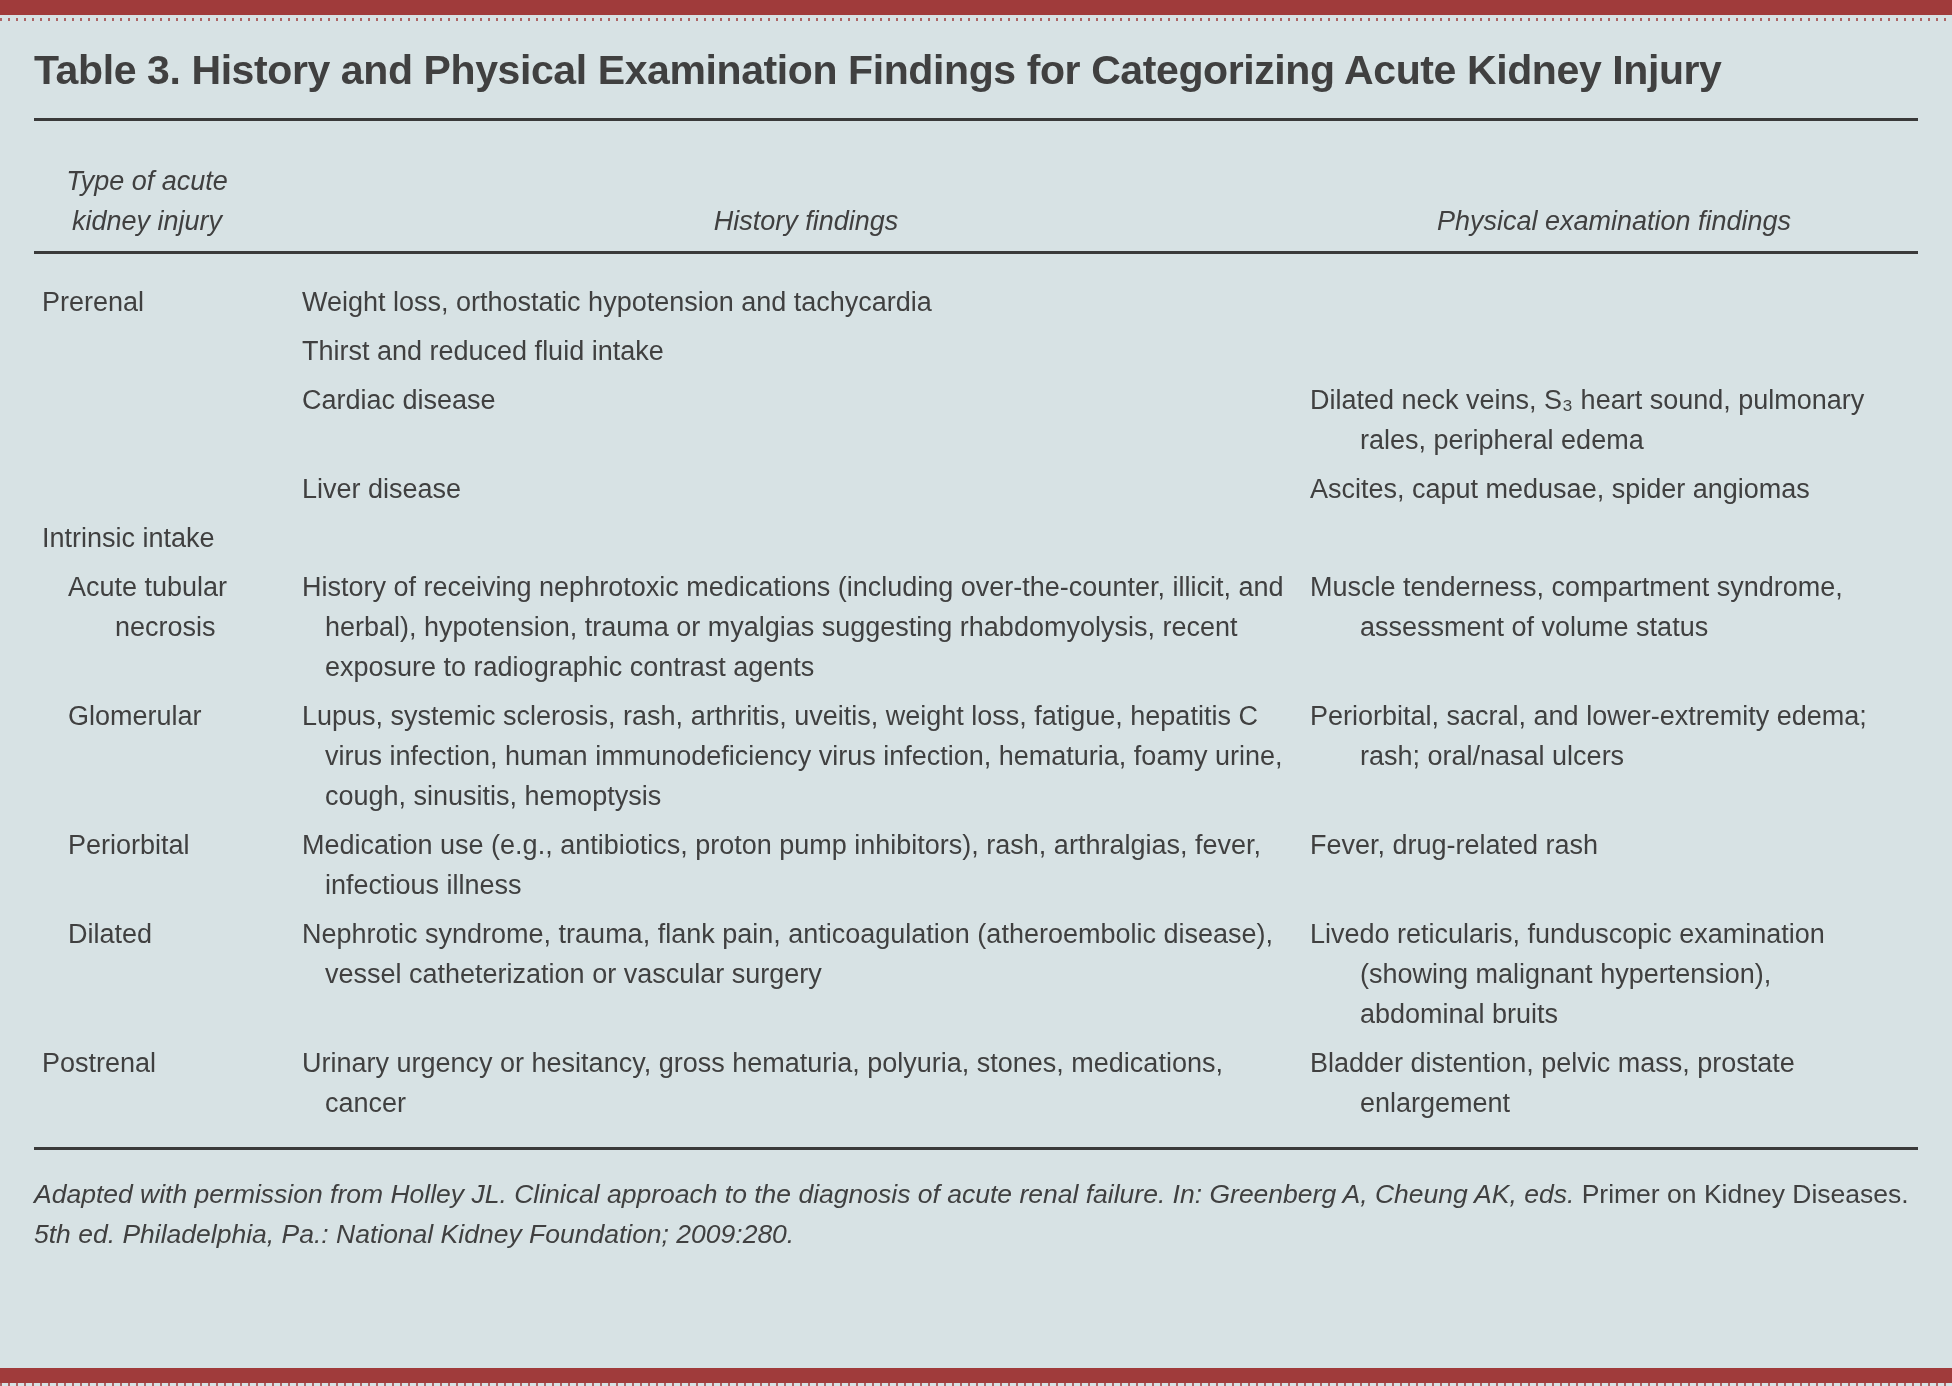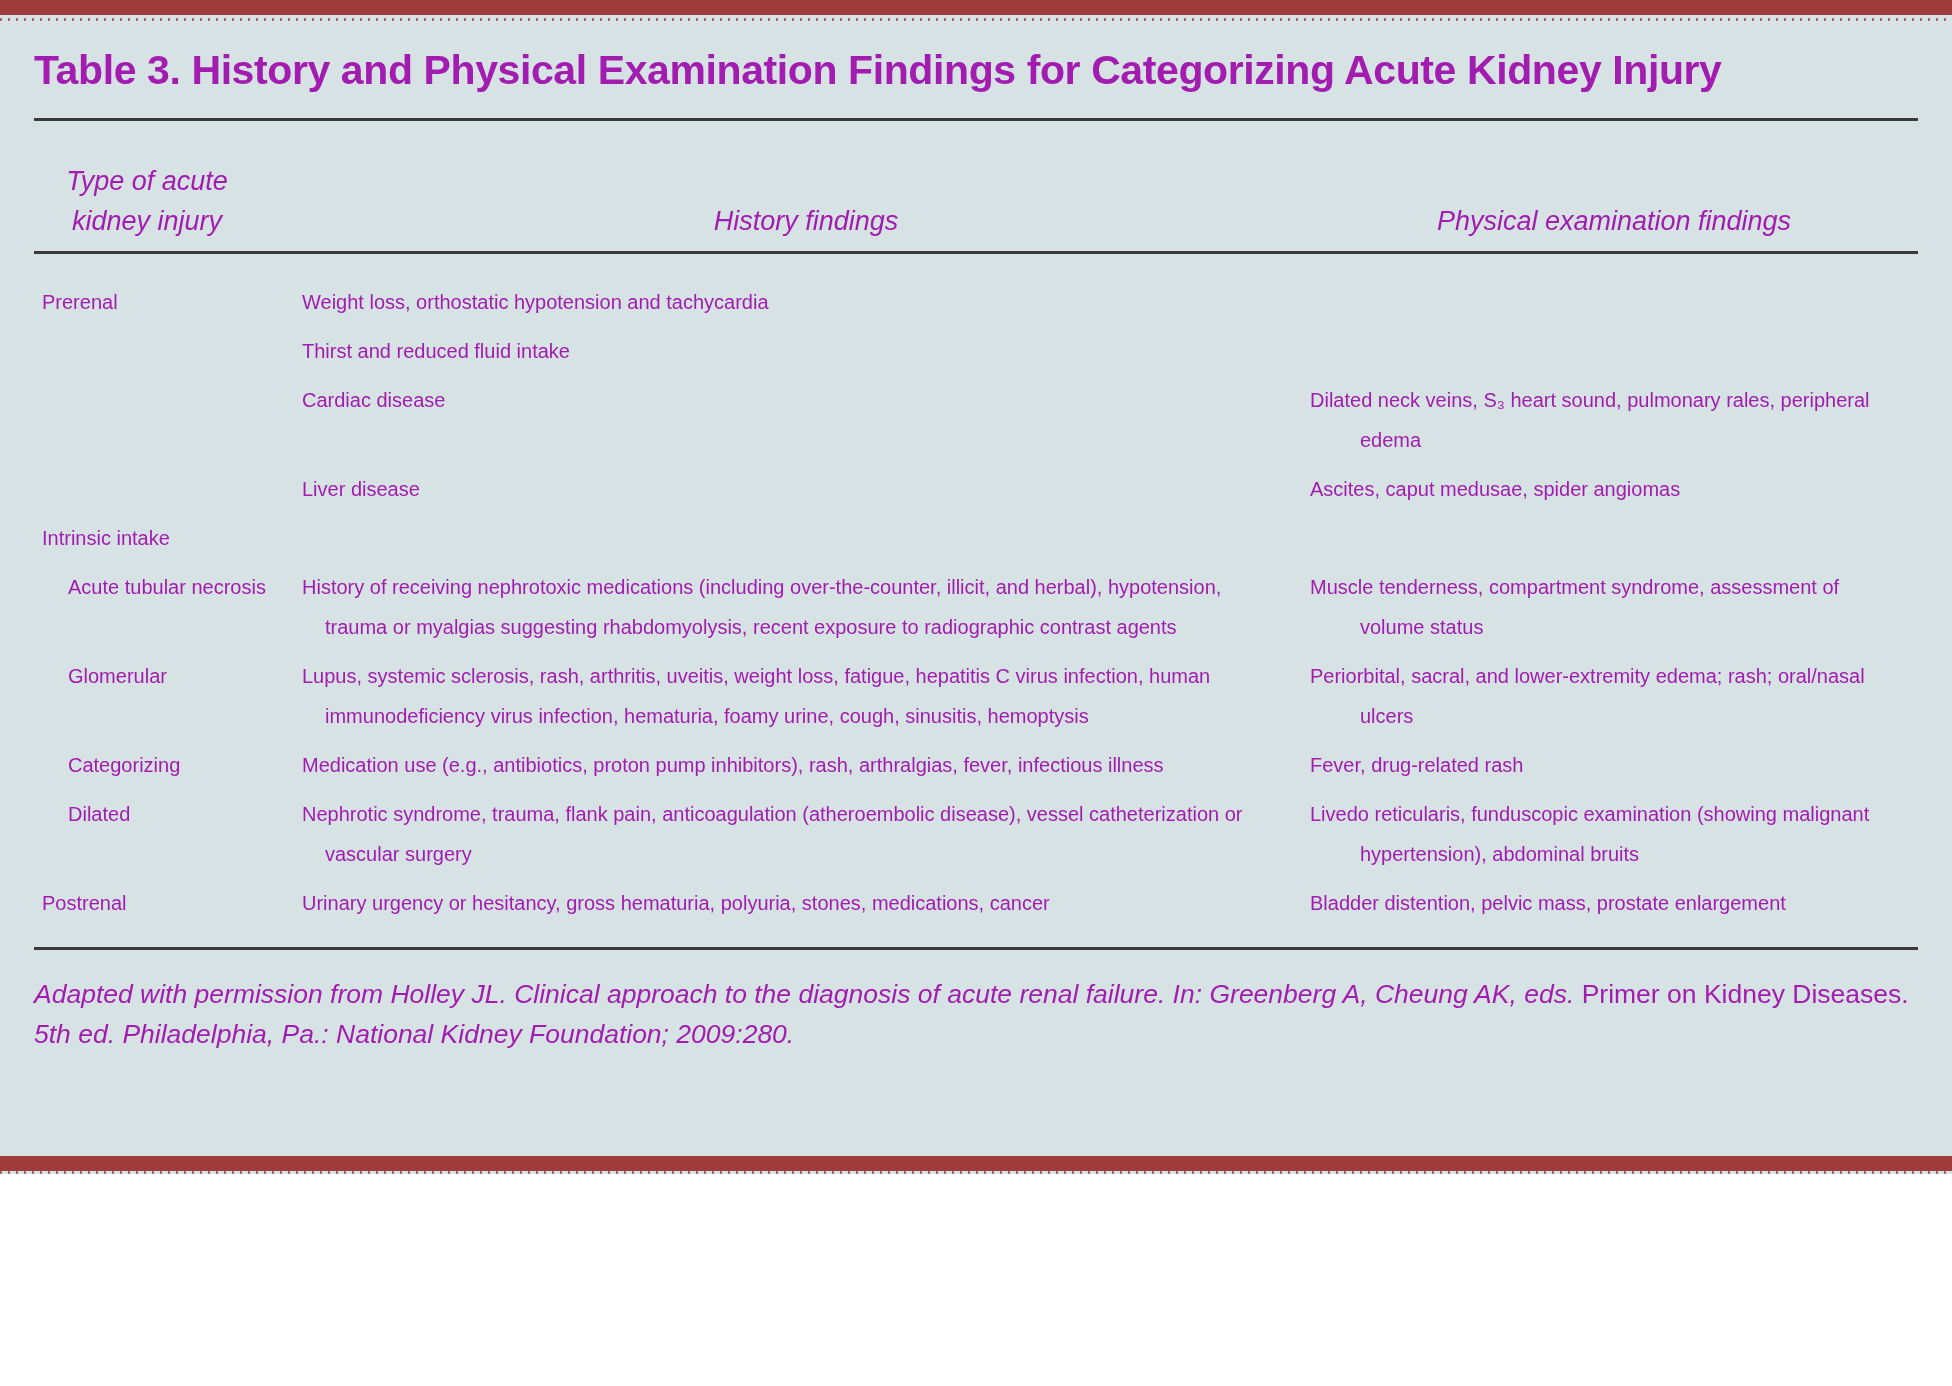--- a/index.html
+++ b/index.html
@@ -1,20 +1,20 @@
 <!DOCTYPE html>
 <html><head>
 <meta charset="utf-8">
 <style>
   html,body{margin:0;padding:0;}
   .page{
     position:relative;
-    width:1952px;height:1174px;
+    width:1952px;height:1386px;
     background:#d7e2e4;
-    color:#a21caf;
+    color:#404040;
     font-family:"Liberation Sans","DejaVu Sans",sans-serif;
     overflow:hidden;
     box-sizing:border-box;
   }
   .accent-bar-top{height:15px;background:#a03b3b;}
   .dot-row{
     height:3px;margin-top:3px;
     background-image:repeating-linear-gradient(90deg, rgba(160,59,59,.75) 0 2px, transparent 2px 8px);
   }
   .content{padding:0 34px;}
@@ -31,21 +31,21 @@
     grid-template-columns:268px 1008px 1fr;
     align-items:end;
     font-style:italic;
     font-size:27px;line-height:40px;
     padding:40px 0 10px 0;
     text-align:center;
   }
   .header-type{padding-left:8px;max-width:210px;}
   .tbl-body{
     padding-top:28px;
-    font-size:20px;line-height:40px;
+    font-size:27px;line-height:40px;
   }
   .trow{
     display:grid;
     grid-template-columns:268px 1008px 1fr;
     margin-bottom:9px;
   }
   .cell-type{padding-left:8px;}
   .cell-type.sub{padding-left:81px;text-indent:-47px;}
   .cell-hist{padding-left:23px;text-indent:-23px;padding-right:22px;}
   .cell-phys{padding-left:50px;text-indent:-50px;padding-right:40px;}
@@ -115,21 +115,21 @@
           <div class="cell-type sub">Acute tubular necrosis</div>
           <div class="cell-hist">History of receiving nephrotoxic medications (including over-the-counter, illicit, and herbal), hypotension, trauma or myalgias suggesting rhabdomyolysis, recent exposure to radiographic contrast agents</div>
           <div class="cell-phys">Muscle tenderness, compartment syndrome, assessment of volume status</div>
         </div>
         <div class="trow">
           <div class="cell-type sub">Glomerular</div>
           <div class="cell-hist">Lupus, systemic sclerosis, rash, arthritis, uveitis, weight loss, fatigue, hepatitis C virus infection, human immunodeficiency virus infection, hematuria, foamy urine, cough, sinusitis, hemoptysis</div>
           <div class="cell-phys">Periorbital, sacral, and lower-extremity edema; rash; oral/nasal ulcers</div>
         </div>
         <div class="trow">
-          <div class="cell-type sub">Categorizing</div>
+          <div class="cell-type sub">Periorbital</div>
           <div class="cell-hist">Medication use (e.g., antibiotics, proton pump inhibitors), rash, arthralgias, fever, infectious illness</div>
           <div class="cell-phys">Fever, drug-related rash</div>
         </div>
         <div class="trow">
           <div class="cell-type sub">Dilated</div>
           <div class="cell-hist">Nephrotic syndrome, trauma, flank pain, anticoagulation (atheroembolic disease), vessel catheterization or vascular surgery</div>
           <div class="cell-phys">Livedo reticularis, funduscopic examination (showing malignant hypertension), abdominal bruits</div>
         </div>
         <div class="trow">
           <div class="cell-type">Postrenal</div>

